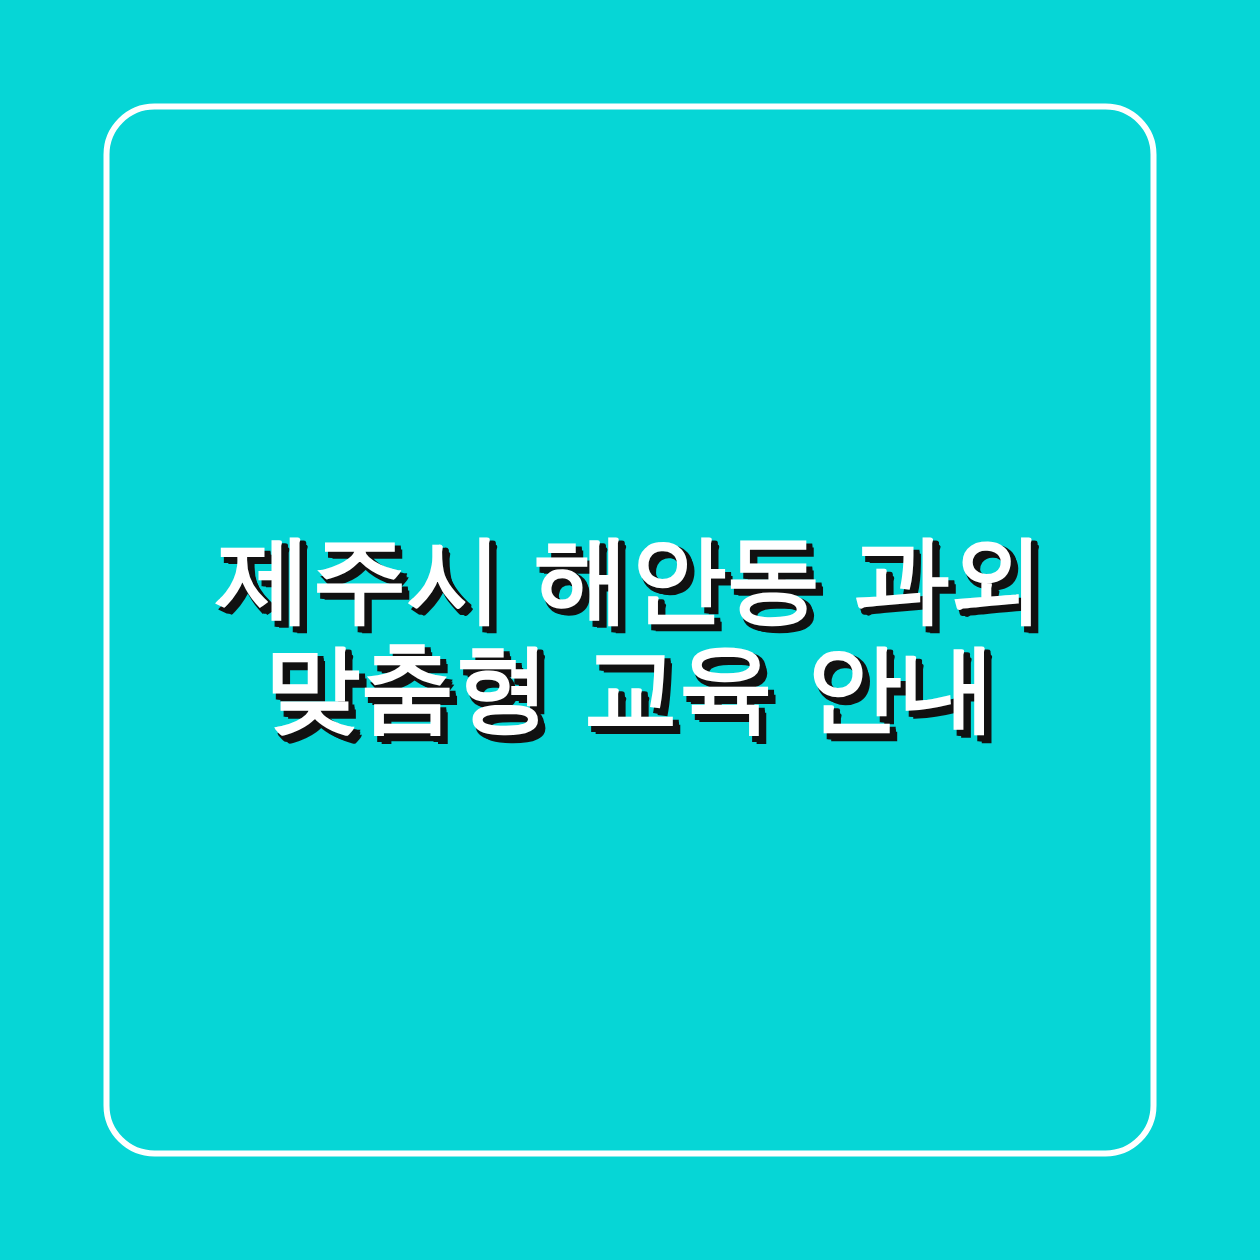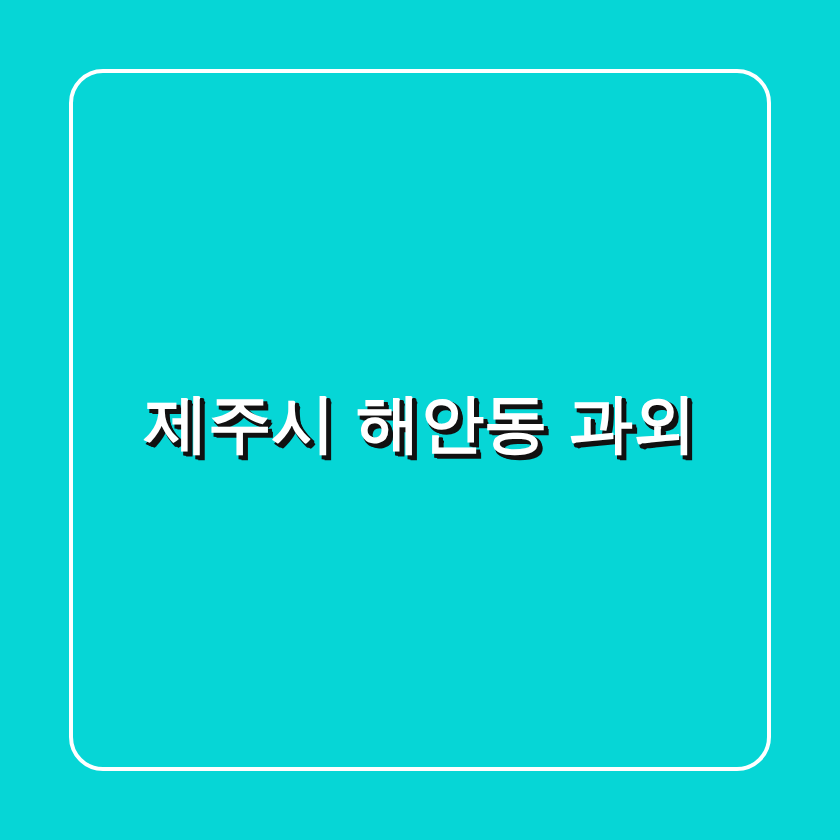--- a/index.html
+++ b/index.html
@@ -79,16 +79,17 @@
 </head>
 <body>
 
 <div class="poster">
 
   <div class="frame"></div>
 
   <div class="headline-wrap">
     <h1 class="headline">
         <span class="headline-line">제주시 해안동 과외</span>
+        <span class="headline-line">맞춤형 교육 안내</span>
       </h1>
   </div>
 
 </div>
 
 </body></html>

